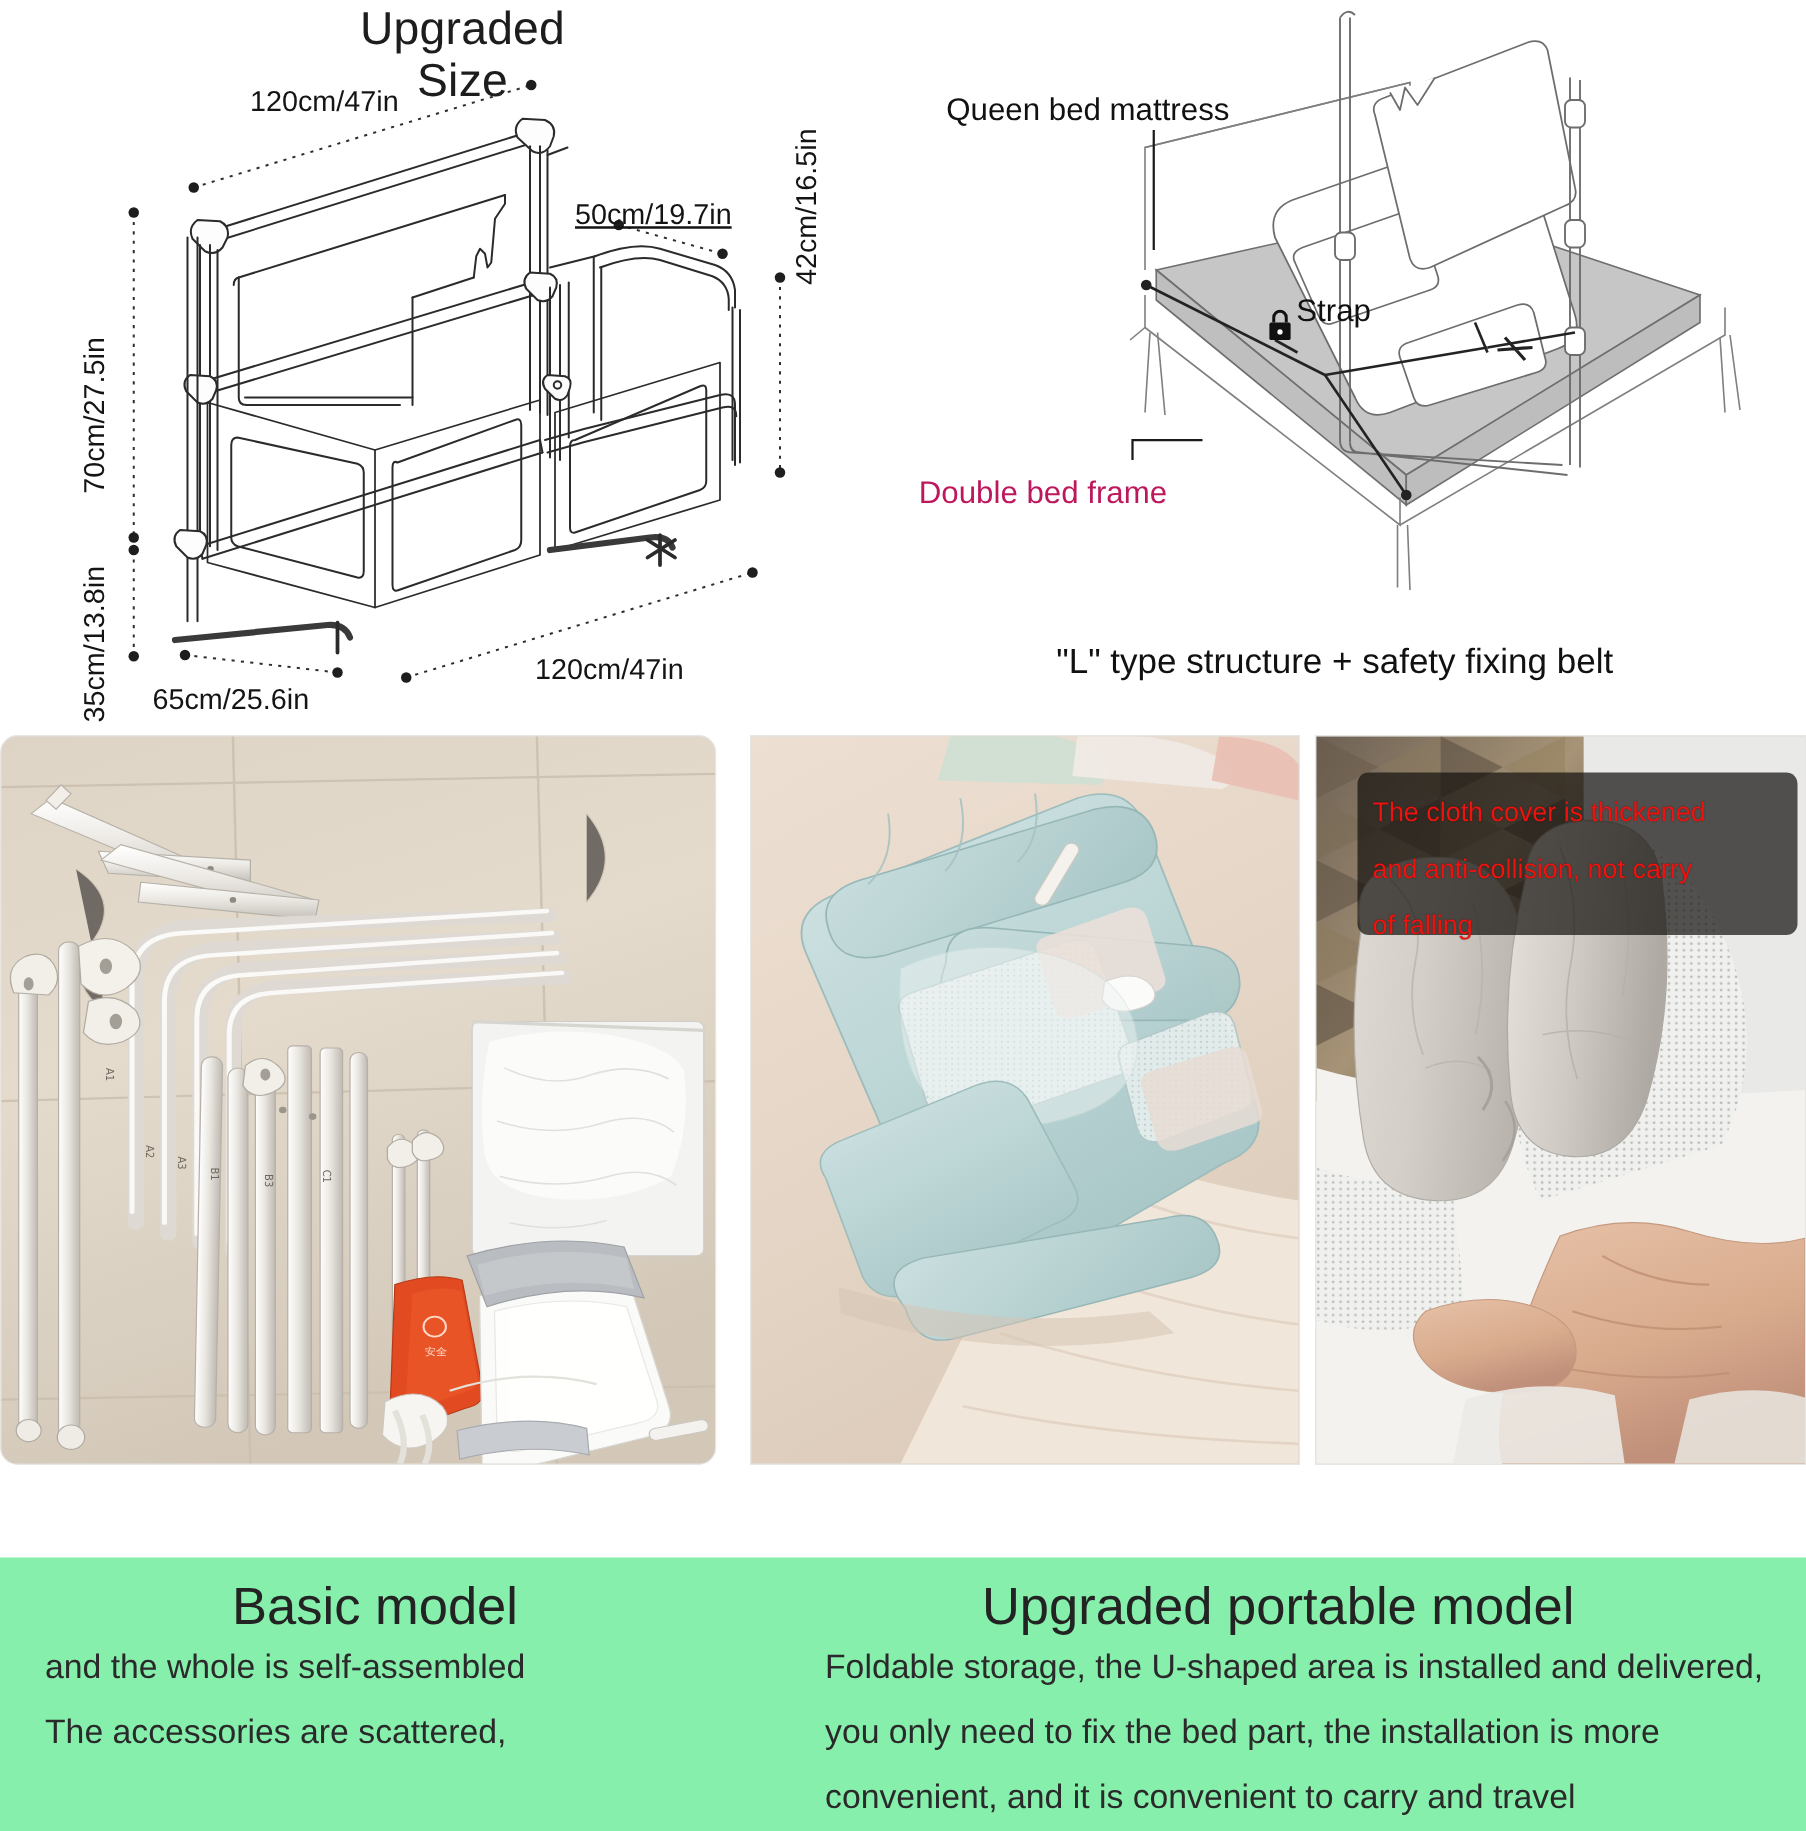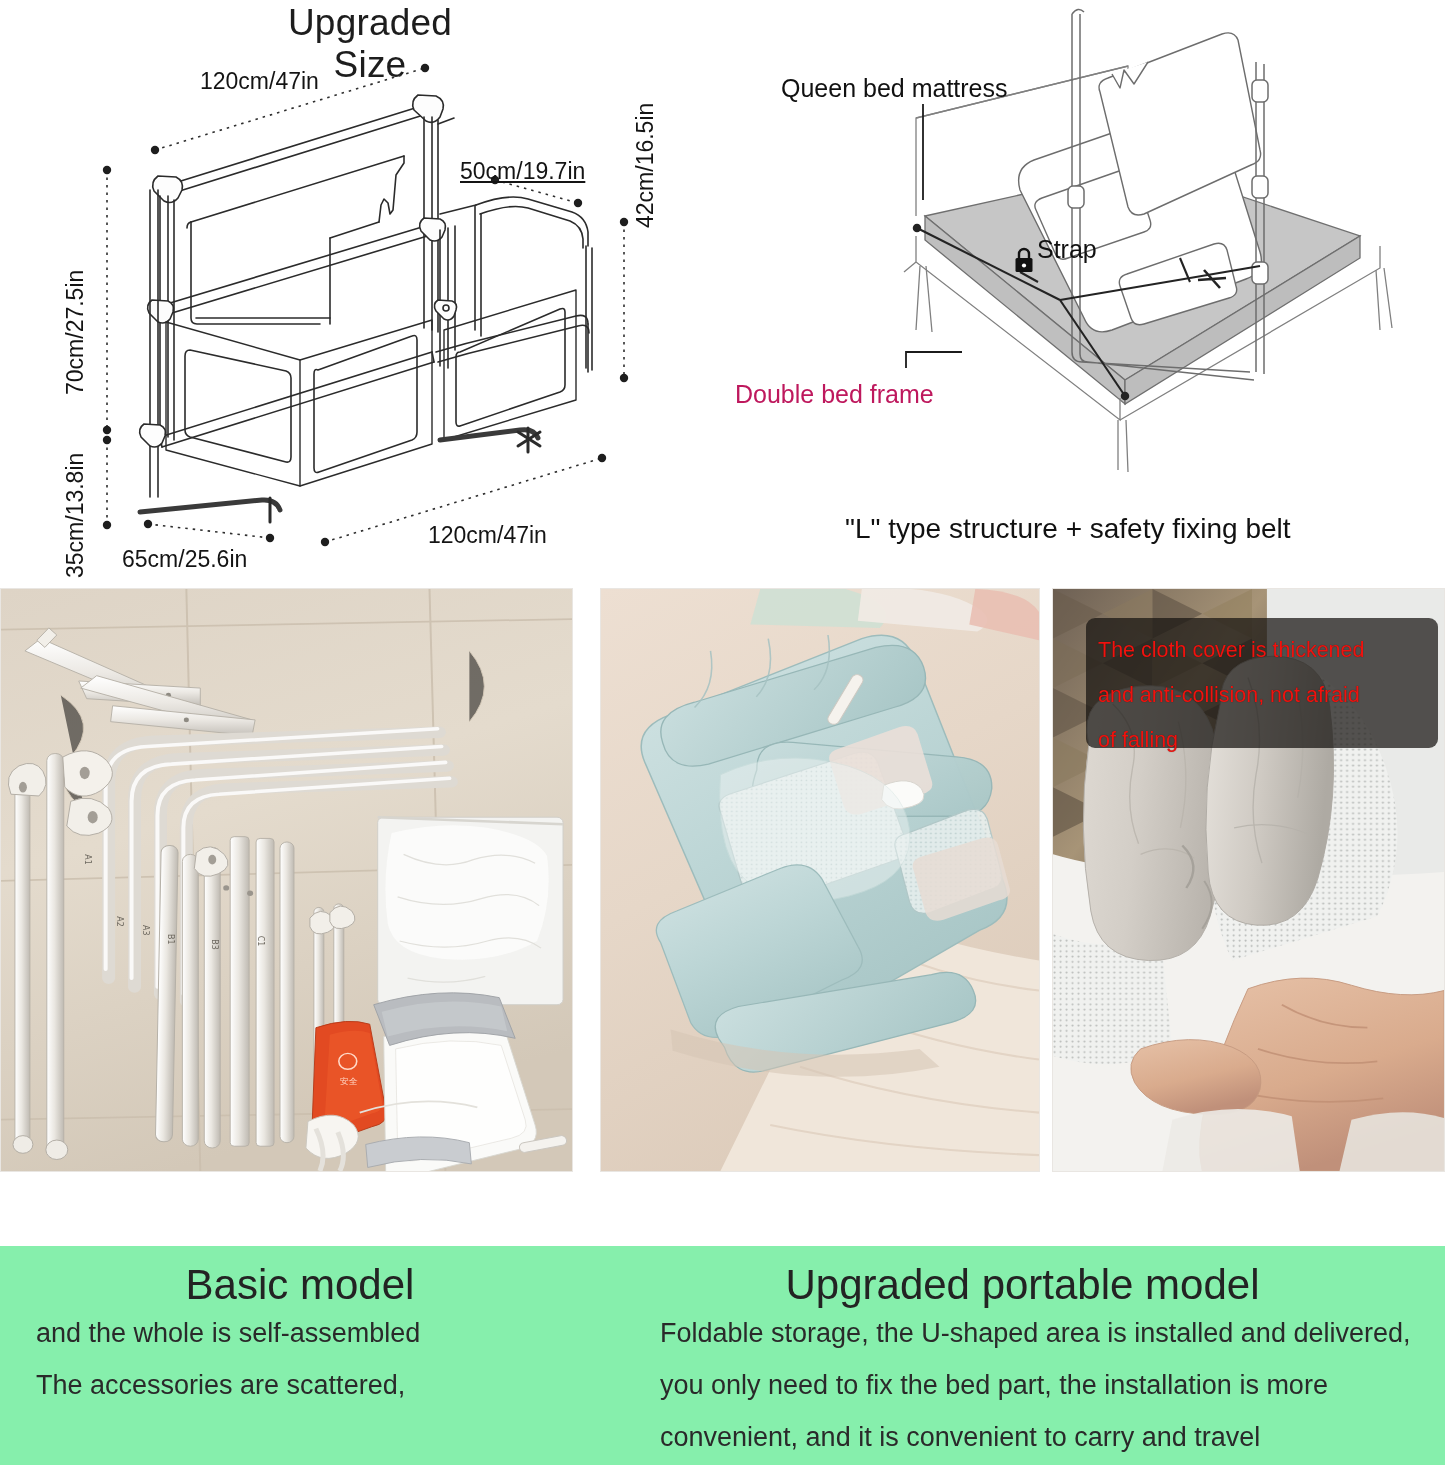--- a/index.html
+++ b/index.html
@@ -19,31 +19,31 @@
   #dim-50{left:460px;top:158px;text-decoration:underline;}
   #dim-42{left:632px;top:228px;}
   #dim-70{left:62px;top:395px;}
   #dim-35{left:62px;top:578px;}
   #dim-65{left:122px;top:546px;}
   #dim-120-bottom{left:428px;top:522px;}
 
   svg.dwg{position:absolute;left:0;top:0;overflow:visible;}
 
   
-  #lbl-queen{position:absolute;left:781px;top:74px;font-size:25px;color:#111;white-space:nowrap;}
+  #lbl-queen{position:absolute;left:757px;top:74px;font-size:25px;color:#111;white-space:nowrap;}
   #lbl-strap{position:absolute;left:1037px;top:235px;font-size:25px;color:#111;white-space:nowrap;}
   #lbl-dblframe{position:absolute;left:735px;top:380px;font-size:25px;color:#be185d;white-space:nowrap;}
   #lbl-ltype{position:absolute;left:845px;top:513px;font-size:28px;color:#111;white-space:nowrap;}
   #lock-icon{position:absolute;left:1012px;top:246px;width:24px;height:28px;}
 
   
   #photo-row{position:absolute;left:0;top:588px;width:1445px;height:658px;}
   .photo{position:absolute;top:0;height:584px;overflow:hidden;background:#ddd;
          border:1px solid #e9e6e2;box-sizing:border-box;}
-  #photo-parts{left:0;width:573px;}
+  #photo-parts{left:0;width:573px;border-radius:14px;}
   #photo-folded{left:600px;width:440px;}
   #photo-cover{left:1052px;width:393px;}
 
   .ph-canvas{position:absolute;left:0;top:0;width:100%;height:100%;}
 
   
   #cover-note{position:absolute;left:33px;top:29px;width:352px;height:130px;
       background:rgba(22,19,17,.72);border-radius:9px;padding:10px 12px 0 12px;
       box-sizing:border-box;}
   #cover-note div{color:#f0120e;font-size:21.5px;line-height:45px;white-space:nowrap;
@@ -560,21 +560,21 @@
       </g>
 
       <path d="M88,520 q50,-20 92,-2 q34,16 28,48 q-8,30 -52,28 q-56,-2 -74,-36 q-10,-22 6,-38 Z" fill="url(#skin)" stroke="#c59a80" stroke-width="1"></path>
 
       <path d="M120,600 q60,-22 120,-4 L248,658 L110,658 Z" fill="#eceae6" opacity=".9"></path>
       <path d="M300,600 q50,-16 93,-2 L393,658 L288,658 Z" fill="#e9e7e2" opacity=".85"></path>
     </svg>
 
     <div id="cover-note">
       <div>The cloth cover is thickened</div>
-      <div>and anti-collision, not afraid</div>
+      <div>and anti-collision, not carry</div>
       <div>of falling</div>
     </div>
   </div>
 </div>
 
 <div id="captions">
   <div class="cap-col" id="cap-left">
     <div class="cap-title">Basic model</div>
     <div class="cap-body">and the whole is self-assembled</div>
     <div class="cap-body">The accessories are scattered,</div>

